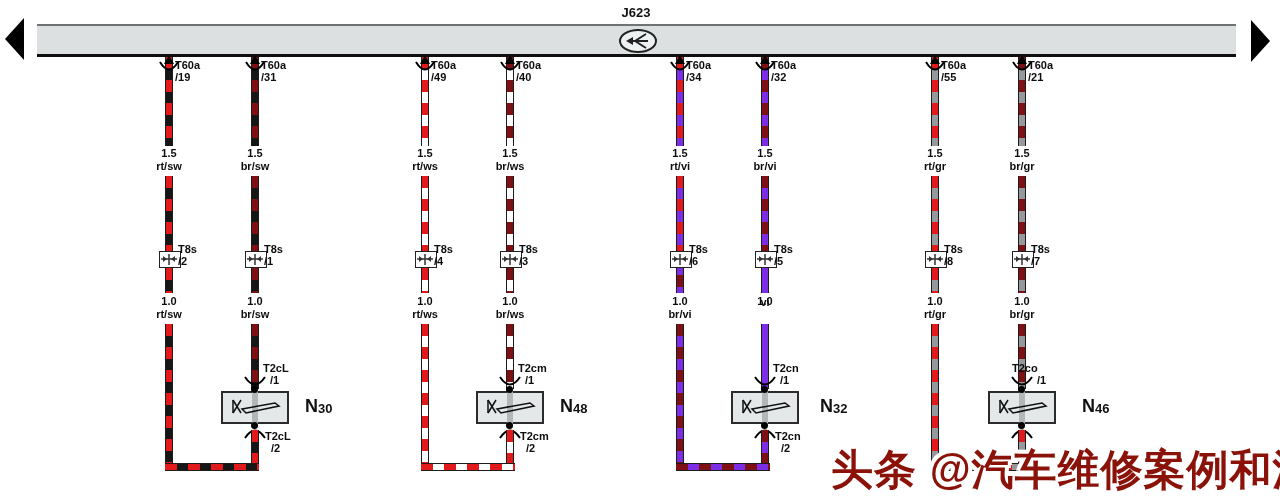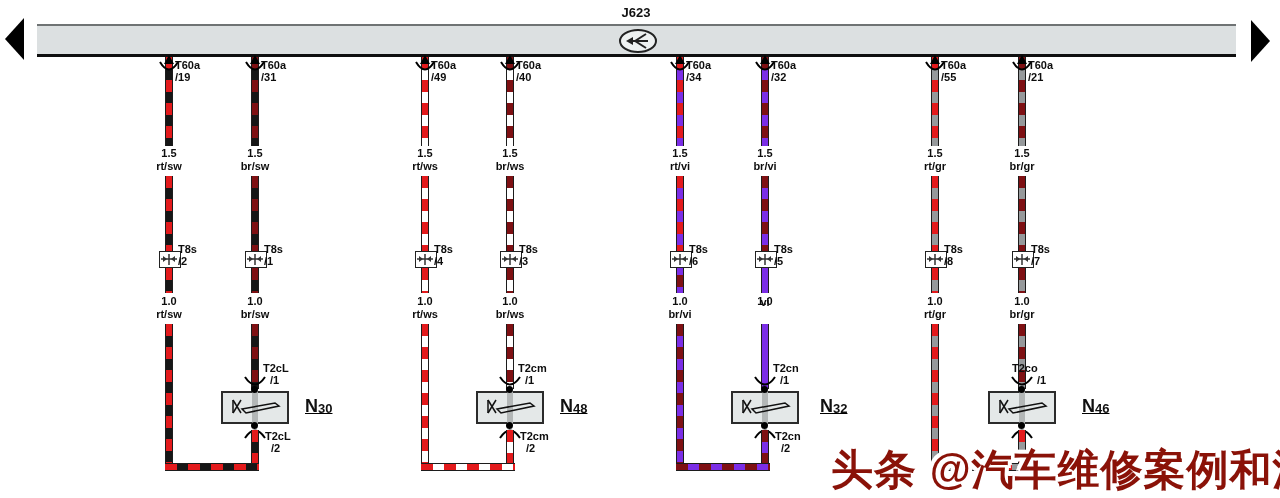--- a/index.html
+++ b/index.html
@@ -38,21 +38,21 @@
   .cen{width:60px;text-align:center;}
   .upArrow{position:absolute;width:0;height:0;border-left:5px solid transparent;
            border-right:5px solid transparent;border-bottom:9px solid #000;}
   .t8box{position:absolute;width:20px;height:15px;background:#fff;border:1px solid #222;}
   
   .ubox{position:absolute;width:64px;height:29px;background:#e4e8e8;border:2px solid #2b2b2b;}
   .innerWire{position:absolute;width:6px;background:#b3b7b7;}
   .dot{position:absolute;width:7px;height:7px;background:#000;border-radius:50%;}
   .nLetter{font-weight:bold;font-size:18px;color:#111;}
   .nNumber{font-weight:bold;font-size:13px;color:#111;vertical-align:-1px;}
-  .nWrap{position:absolute;white-space:nowrap;text-decoration:underline;}
+  .nWrap{position:absolute;white-space:nowrap;}
   
   .watermark{position:absolute;left:831px;top:442px;font-weight:bold;font-size:42px;
      letter-spacing:1px;color:#8a1208;white-space:nowrap;
      text-shadow:-3px -3px 0 #fff,3px -3px 0 #fff,-3px 3px 0 #fff,3px 3px 0 #fff,
                  -4px 0 0 #fff,4px 0 0 #fff,0 -4px 0 #fff,0 4px 0 #fff;}
 </style>
 </head>
 <body>
 
 <div id="stage">

